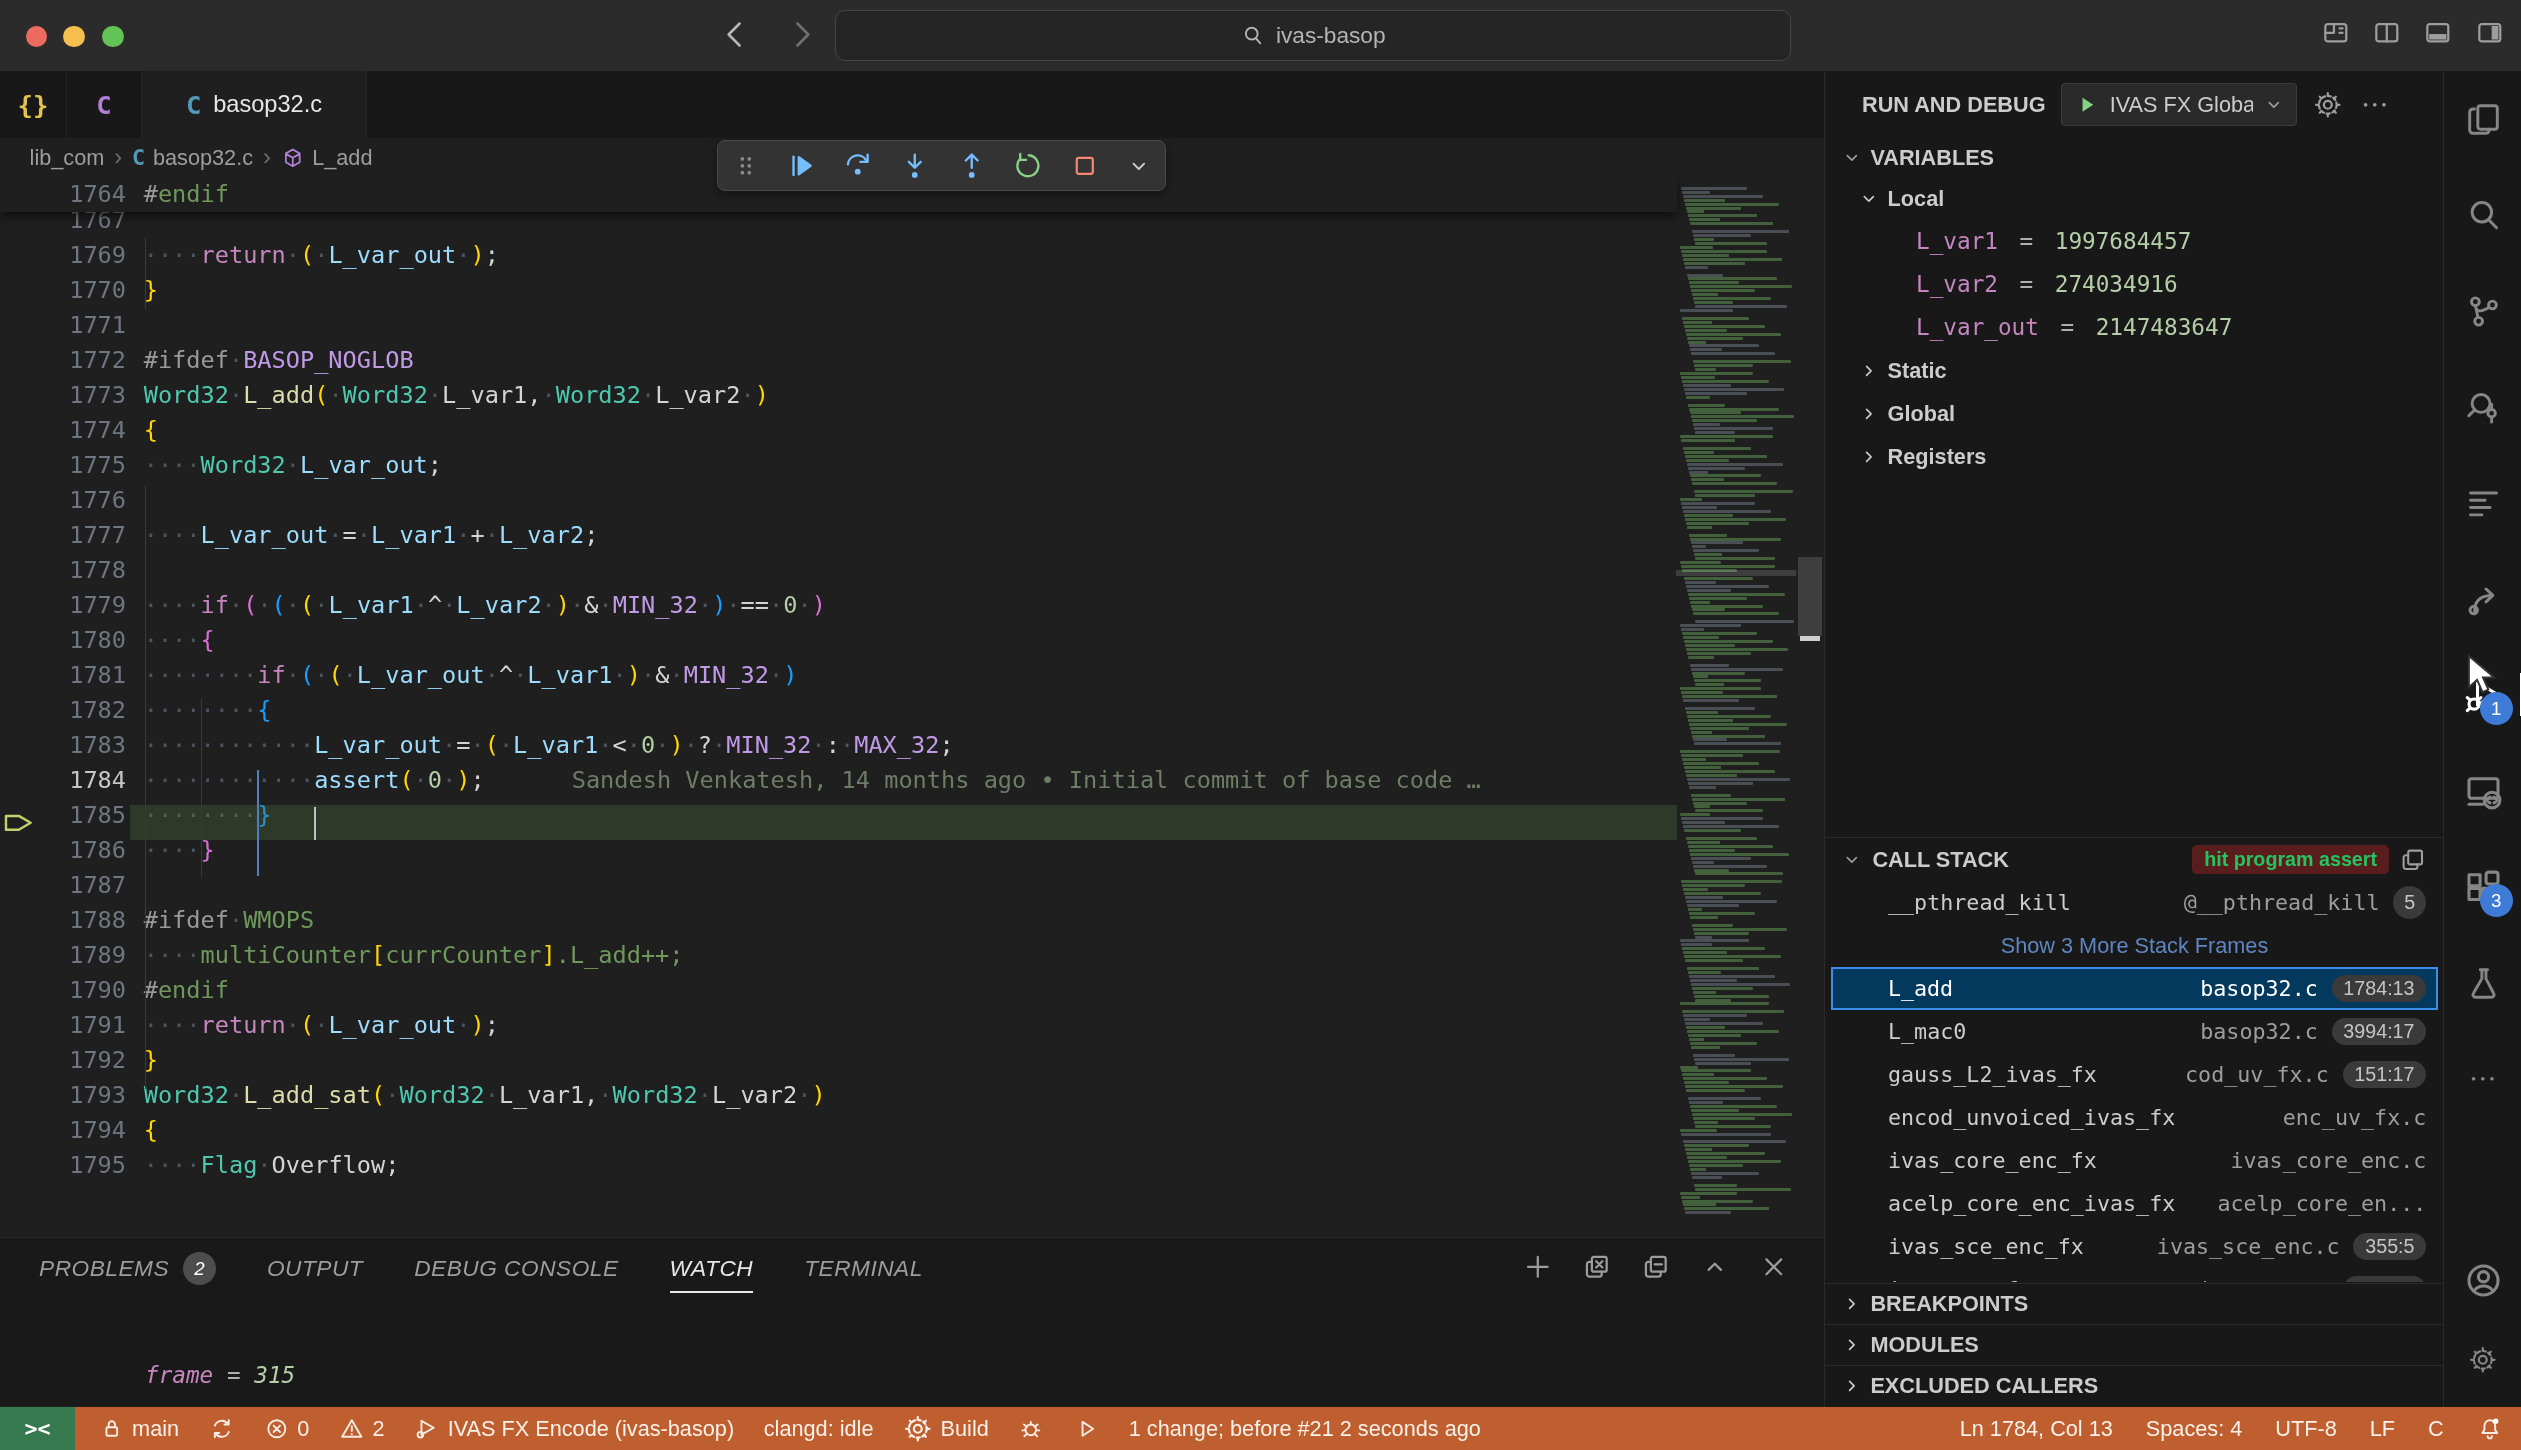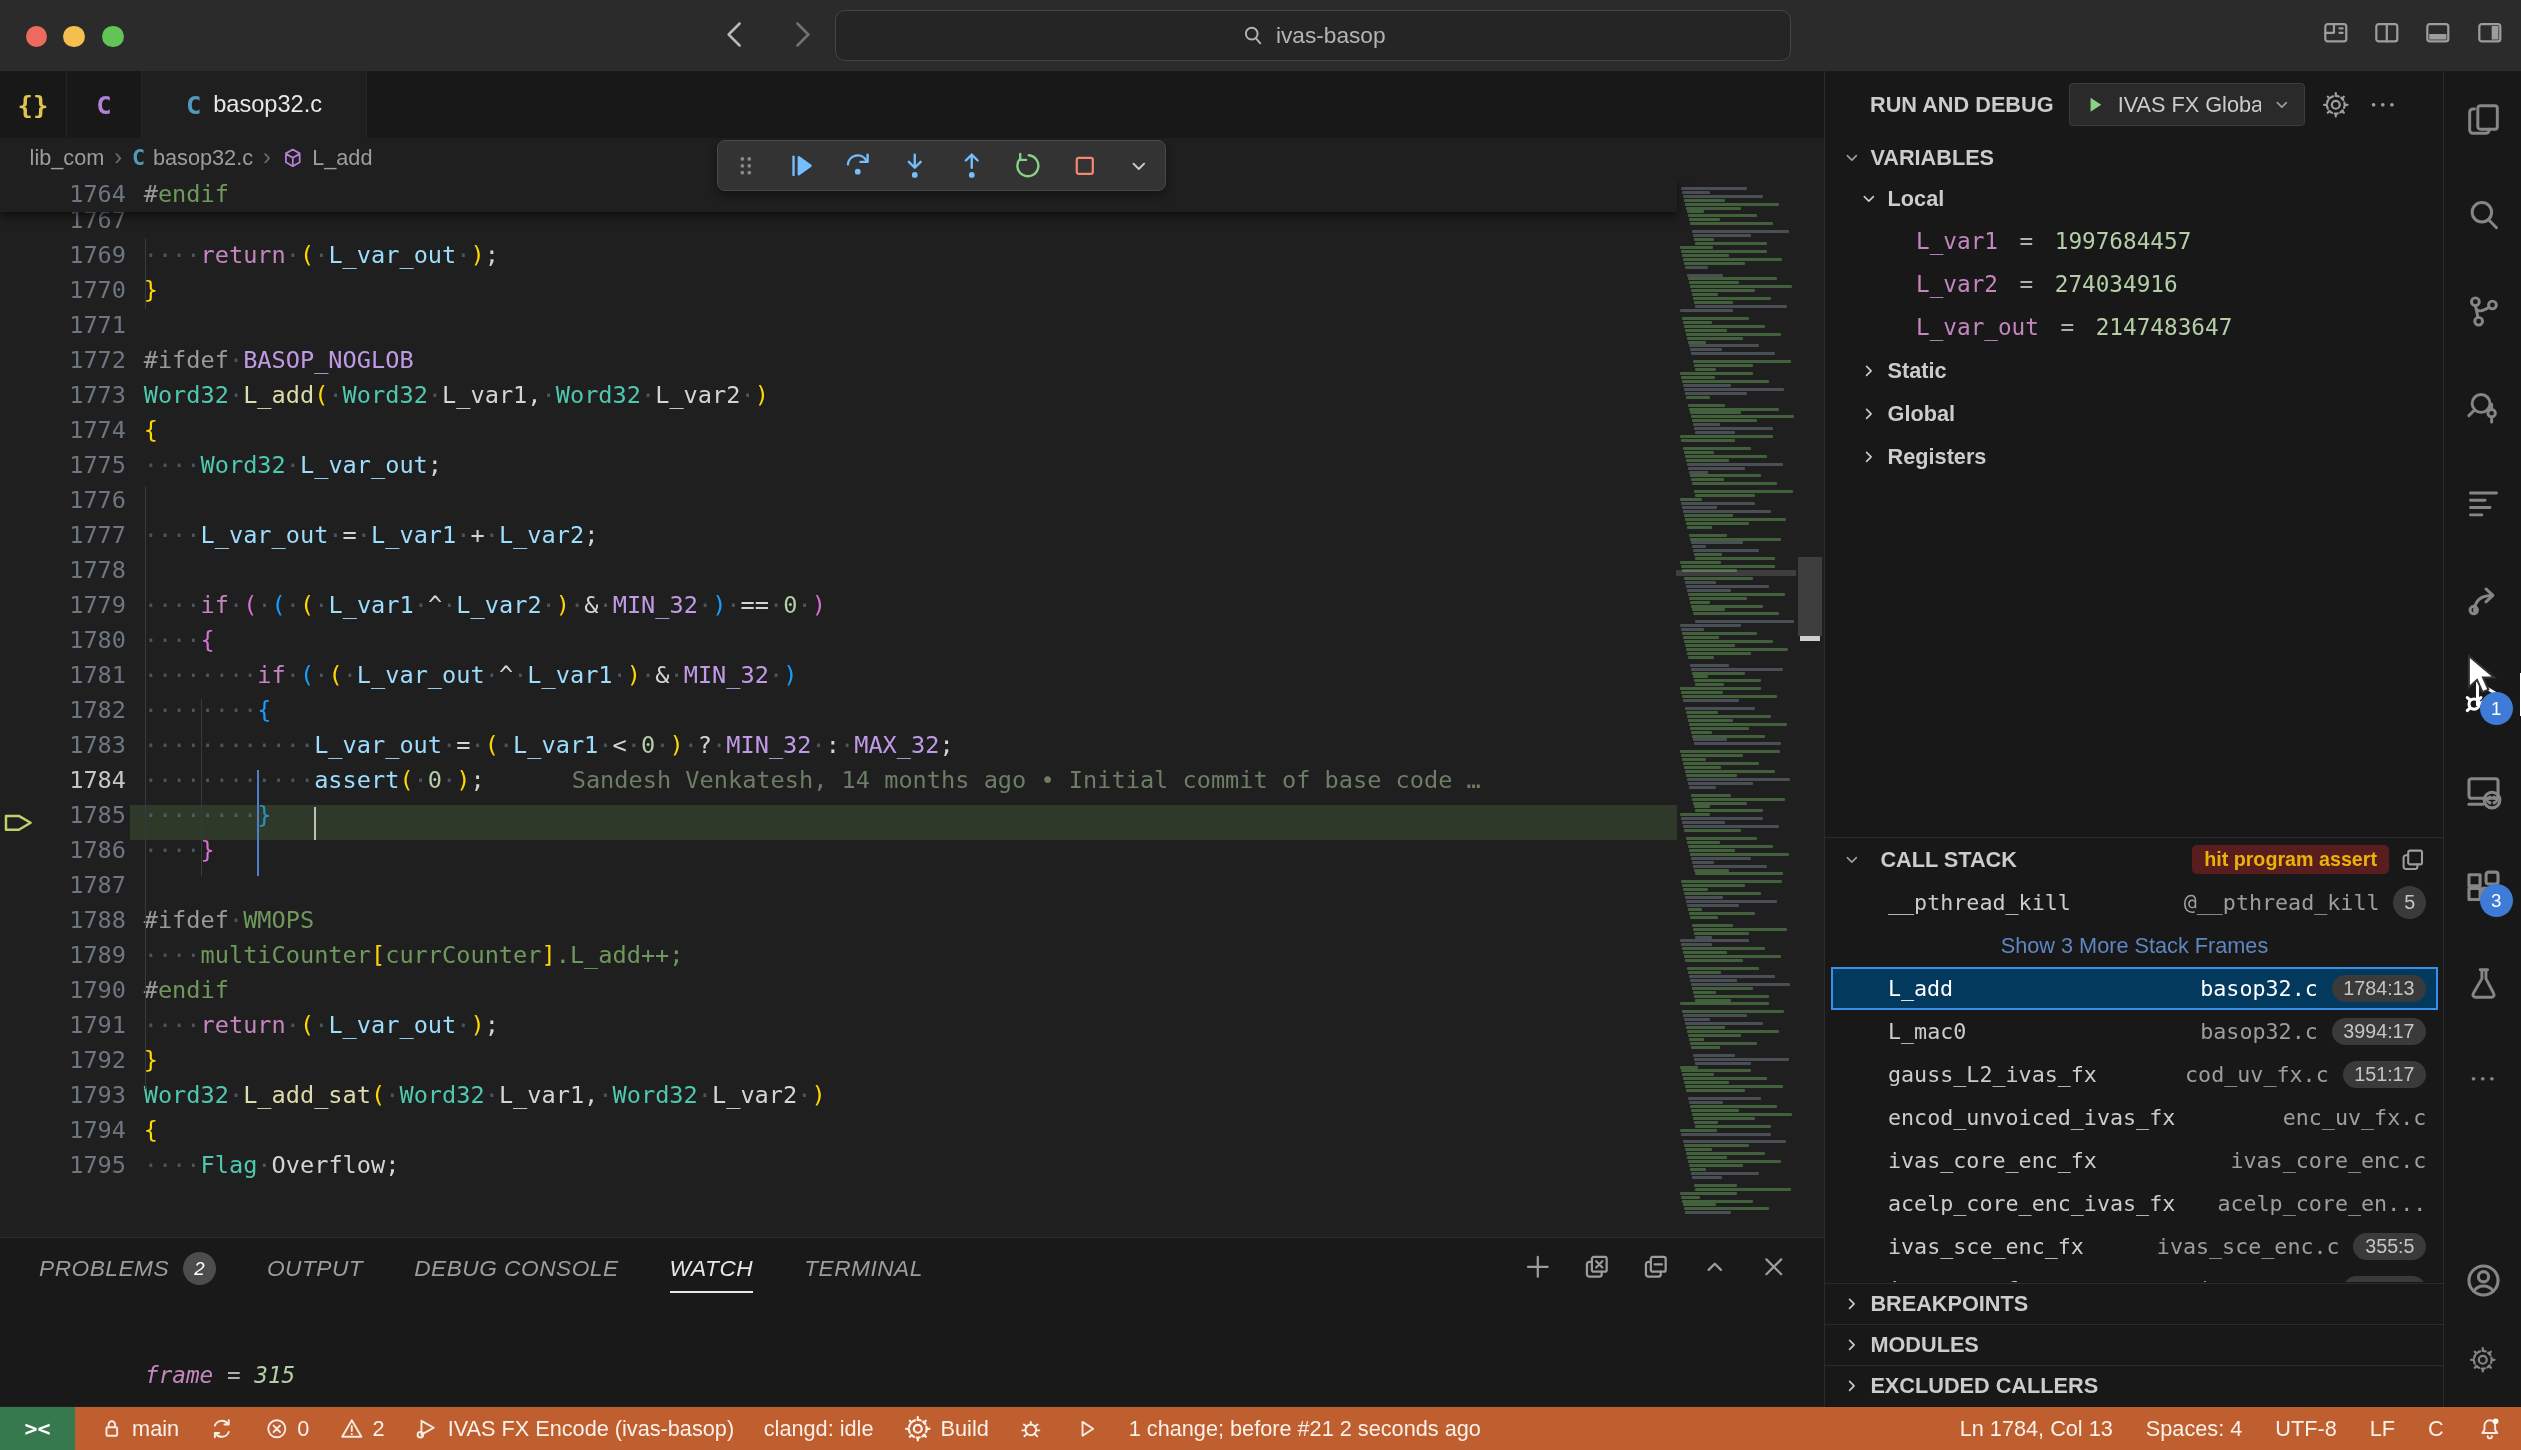--- a/index.html
+++ b/index.html
@@ -70,32 +70,32 @@
   .ptab.active { color:#e7e7e7; }
   .ptab.active::after { content:""; position:absolute; left:0; right:0; bottom:5.9px; height:2px; background:#e7e7e7; }
   .pbadge { width:33px; height:33px; border-radius:50%; background:#4d4d4d; color:#ffffff; font-size:18.7px;
             display:flex; align-items:center; justify-content:center; letter-spacing:0; }
   .panel-actions { position:absolute; right:35px; top:13.8px; display:flex; gap:29.6px; align-items:center; }
   .watch-line { position:absolute; left:63px; top:85px; font-size:22.7px; }
 
   
   .sidebar { position:absolute; left:1824px; top:71px; width:619px; height:1336px; background:#181818; border-left:1px solid #2b2b2b; }
   .sb-titlebar { height:67px; display:flex; align-items:center; padding:0 13.8px 0 37px; gap:15.8px; }
-  .sb-title { font-size:21.7px; font-weight:700; color:#cccccc; white-space:nowrap;margin-left:8px; }
+  .sb-title { font-size:21.7px; font-weight:700; color:#cccccc; white-space:nowrap; }
   .launch-select { height:43px; display:flex; align-items:center; gap:9.9px; padding:0 11.8px; background:#2a2a2a;
                    border:1px solid #3c3c3c; border-radius:3.9px; max-width:236px; }
   .launch-label { font-size:21.7px; color:#cccccc; white-space:nowrap; overflow:hidden; }
   .sec-header { height:39px; display:flex; align-items:center; gap:7.9px; padding-left:15.8px; font-size:21.7px;
                 font-weight:700; color:#cccccc; }
   .tree-row { height:43px; display:flex; align-items:center; gap:7.9px; font-size:21.7px; }
   .grp-label { font-weight:700; color:#cccccc; }
   .var-name { color:#C586C0; } .var-eq { color:#b0b0b0; } .var-val { color:#B5CEA8; }
   .cs-wrap { position:absolute; left:0; top:766px; width:619px; height:445px; overflow:hidden; border-top:1px solid #2b2b2b; }
   .cs-header { height:43px; display:flex; align-items:center; gap:9.9px; padding:0 17.7px 0 15.8px; }
-  .hit-badge { margin-left:auto; background:#5a1d1d; color:#eab308; border-radius:4.9px; padding:3px 11.8px;
+  .hit-badge { margin-left:auto; background:#5a1d1d; color:#22c55e; border-radius:4.9px; padding:3px 11.8px;
                font-size:19.7px; font-weight:700; }
   .cs-row { height:43px; display:flex; align-items:center; padding:0 17.7px 0 63px; font-size:21.7px; }
   .cs-name { font-family:"DejaVu Sans Mono",monospace; color:#cccccc; white-space:nowrap; overflow:hidden; }
   .cs-file { font-family:"DejaVu Sans Mono",monospace; color:#9d9d9d; margin-left:auto; white-space:nowrap; }
   .pill { background:#3a3a3a; border-radius:14.8px; padding:2px 11.8px; font-size:19.7px; color:#c5c5c5; margin-left:13.8px; flex:none; }
   .pill.round { width:33px; height:33px; border-radius:50%; padding:0; display:flex; align-items:center; justify-content:center; }
   .cs-row.sel { background:#04395e; outline:2px solid #3b8eea; outline-offset:-2px; margin:0 5.9px; padding:0 11.8px 0 57px; }
   .cs-row.sel .cs-name, .cs-row.sel .cs-file { color:#ffffff; }
   .cs-link { height:43px; display:flex; align-items:center; justify-content:center; color:#5e86c1; font-size:21.7px; }
   .bottom-secs { position:absolute; left:0; top:1212px; width:619px; }

